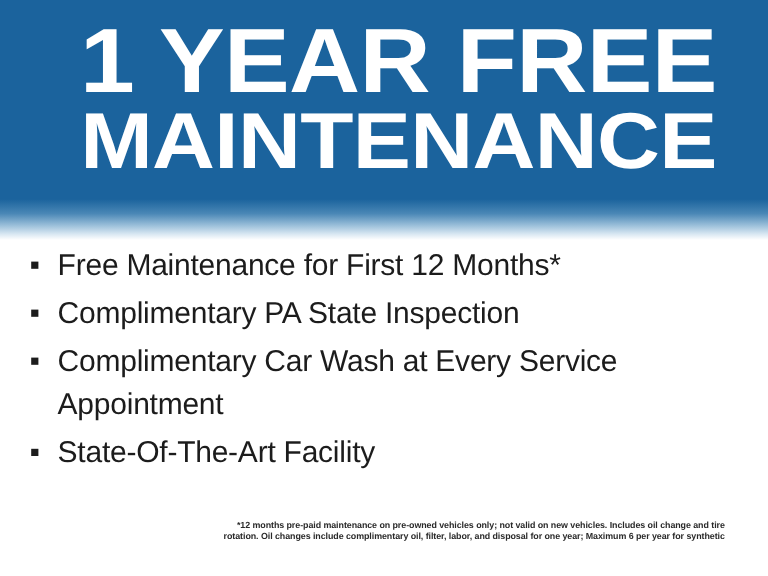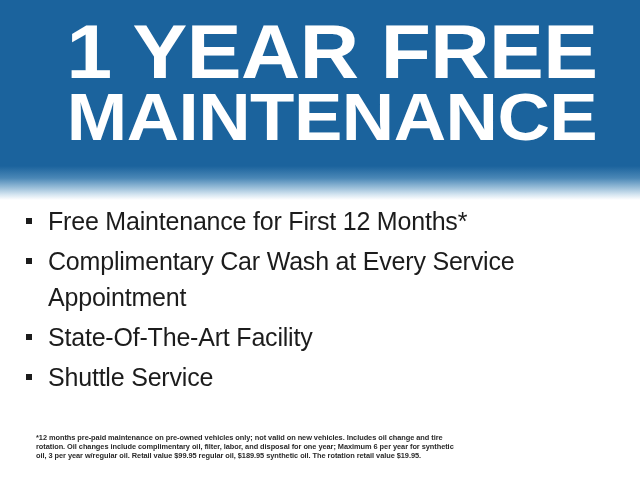--- a/index.html
+++ b/index.html
@@ -101,21 +101,21 @@
   .benefit-text {
     display: block;
   }
 
   
   #disclaimer {
     position: absolute;
     left: 36px;
     top: 433px;
     width: 568px;
-    text-align: left;
+    text-align: right;
     color: #2a2a2a;
     font-family: "Liberation Sans", sans-serif;
     font-size: 7.4px;
     font-weight: bold;
     line-height: 9px;
     letter-spacing: -0.05px;
   }
   .disclaimer-line {
     display: block;
     white-space: nowrap;
@@ -133,31 +133,30 @@
     </div>
   </div>
 
   <ul id="benefits-list">
     <li class="benefit-item">
       <span class="bullet-square"></span>
       <span class="benefit-text">Free Maintenance for First 12 Months*</span>
     </li>
     <li class="benefit-item">
       <span class="bullet-square"></span>
+      <span class="benefit-text">Complimentary PA State Inspection</span>
+    </li>
+    <li class="benefit-item">
+      <span class="bullet-square"></span>
       <span class="benefit-text">Complimentary Car Wash at Every Service Appointment</span>
     </li>
     <li class="benefit-item">
       <span class="bullet-square"></span>
       <span class="benefit-text">State-Of-The-Art Facility</span>
     </li>
-    <li class="benefit-item">
-      <span class="bullet-square"></span>
-      <span class="benefit-text">Shuttle Service</span>
-    </li>
   </ul>
 
   <div id="disclaimer">
     <span class="disclaimer-line">*12 months pre-paid maintenance on pre-owned vehicles only; not valid on new vehicles. Includes oil change and tire</span>
     <span class="disclaimer-line">rotation. Oil changes include complimentary oil, filter, labor, and disposal for one year; Maximum 6 per year for synthetic</span>
-    <span class="disclaimer-line">oil, 3 per year w/regular oil. Retail value $99.95 regular oil, $189.95 synthetic oil. The rotation retail value $19.95.</span>
   </div>
 
 </div>
 
 </body></html>

